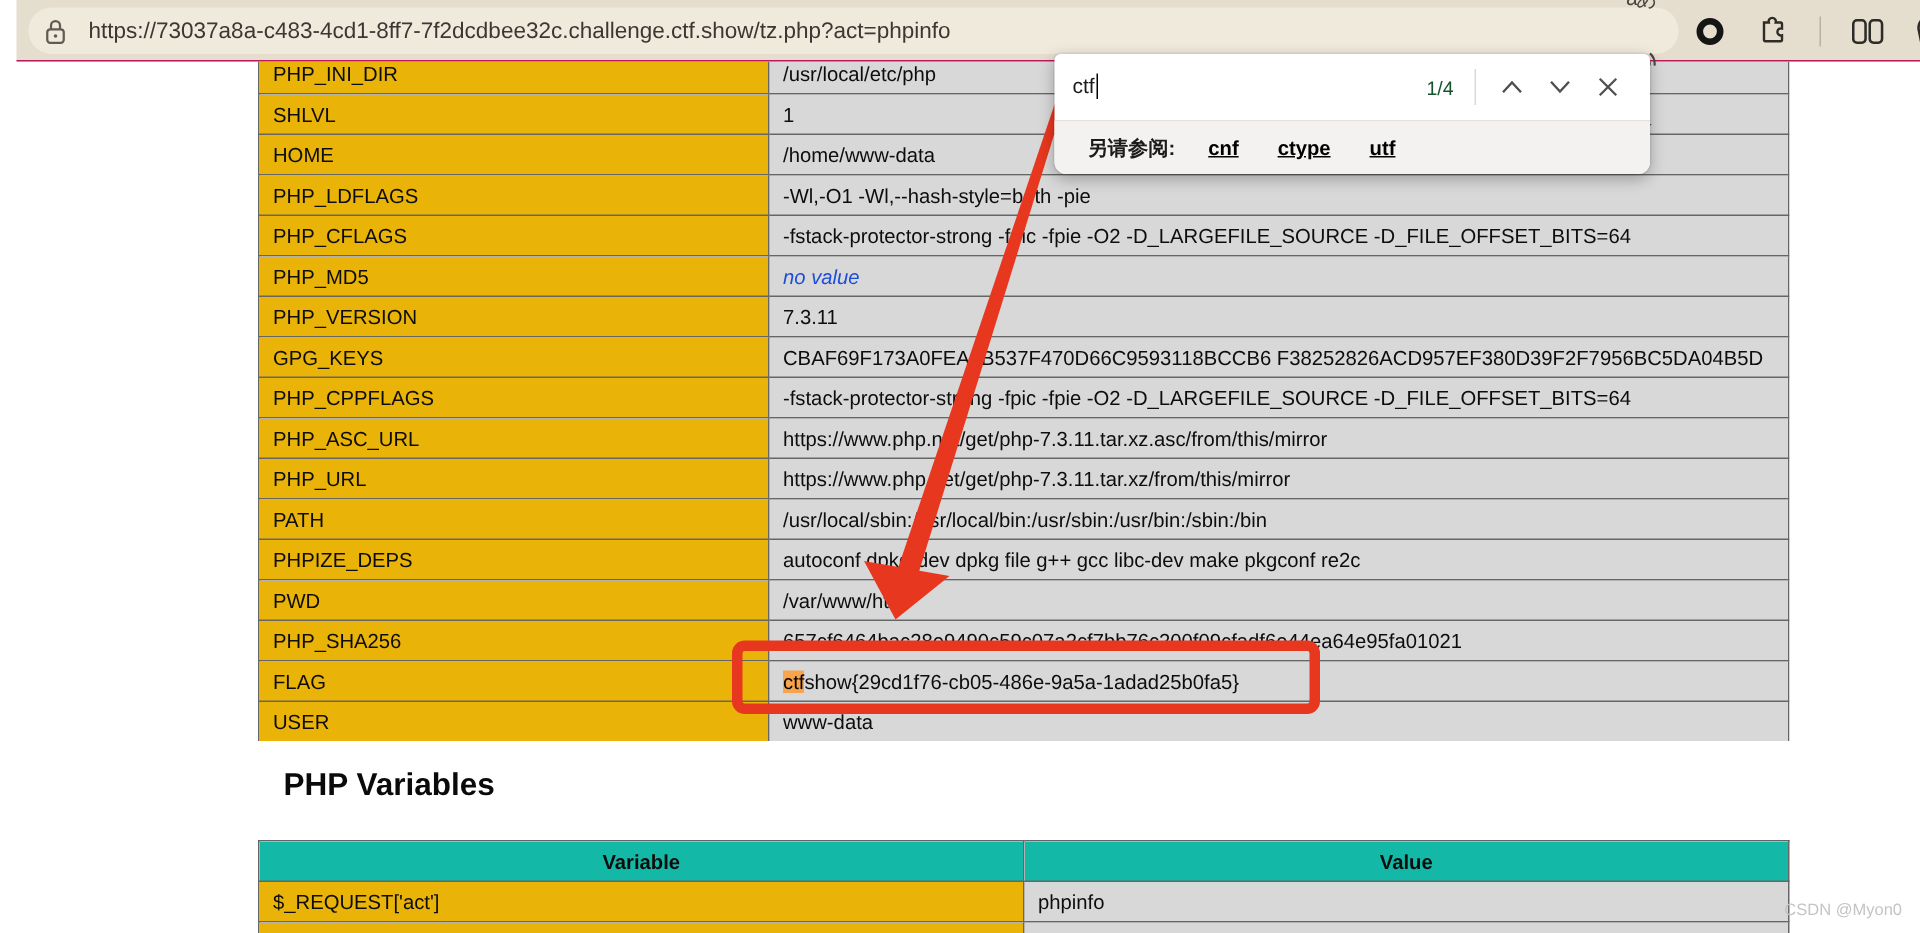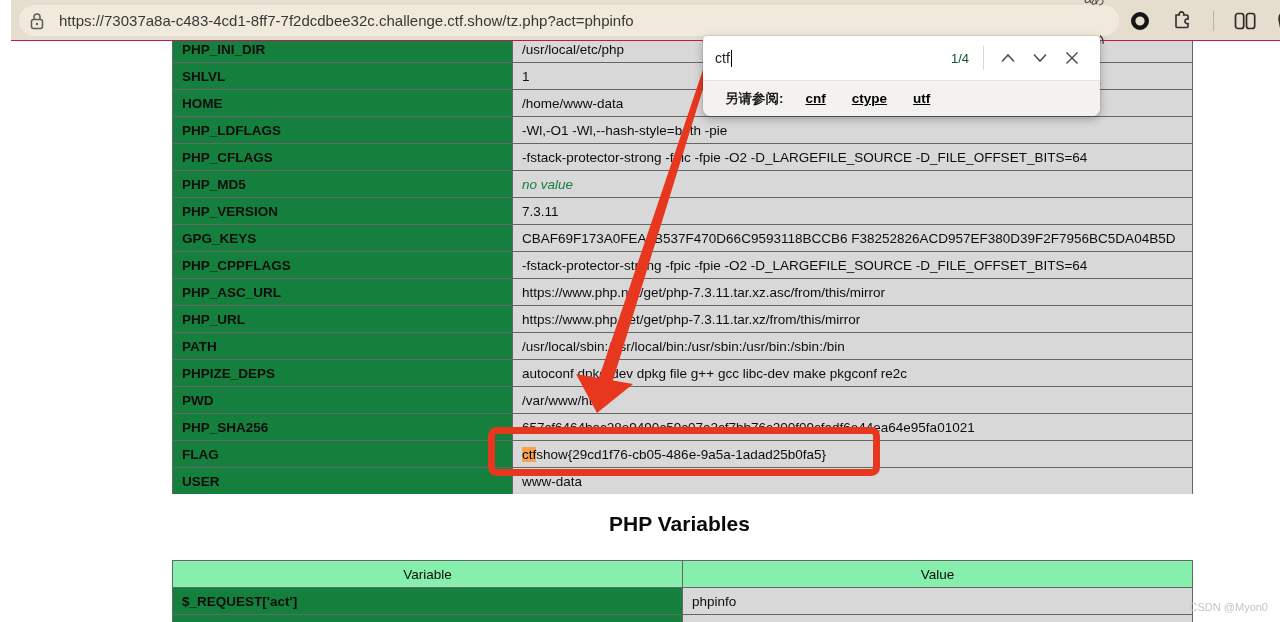--- a/index.html
+++ b/index.html
@@ -44,29 +44,29 @@
               margin-right:26px; }
 
   
   .content { position:absolute; left:0; top:41px; width:1280px; height:581px; z-index:1; }
   .env-wrap { position:absolute; left:172px; top:0; width:1021px; height:453px; overflow:hidden; }
   table.info { border-collapse:collapse; width:1021px; table-layout:fixed;
                border:1px solid #333; }
   table.info td { border:1px solid #666; font-size:13.5px; color:#0d0d0d;
                   padding:4px 9px; height:27px; vertical-align:middle;
                   overflow:hidden; white-space:nowrap; }
-  td.e { background:#15803d; font-weight:bold; width:340px; }
+  td.e { background:#eab308; font-weight:normal; width:340px; }
   td.v { background:#d8d8d8; }
-  td.h { background:#86efac; font-weight:normal; text-align:center; font-size:13.5px; }
+  td.h { background:#14b8a6; font-weight:bold; text-align:center; font-size:13.5px; }
   .env-shift { margin-top:-6px; }
-  em.novalue { color:#15803d; font-style:italic; font-weight:normal; }
+  em.novalue { color:#1d4ed8; font-style:italic; font-weight:normal; }
   span.match { background:#f7a44c; color:#000; }
 
-  .php-vars-heading { position:absolute; left:169px; top:471px; width:1021px;
-                      text-align:center; font-size:21px; font-weight:bold; color:#0a0a0a; }
+  .php-vars-heading { position:absolute; left:189px; top:471px; width:1021px;
+                      text-align:left; font-size:21px; font-weight:bold; color:#0a0a0a; }
   .vars-wrap { position:absolute; left:172px; top:519px; width:1021px; }
   .vars-wrap td.e { width:352px; }
 
   
   .anno { position:absolute; left:0; top:0; width:1280px; height:622px;
           z-index:5; pointer-events:none; }
   .watermark { position:absolute; right:12px; bottom:9px; font-size:11px;
                color:#c4c4c4; z-index:6; }
   svg { display:block; }
 </style>

